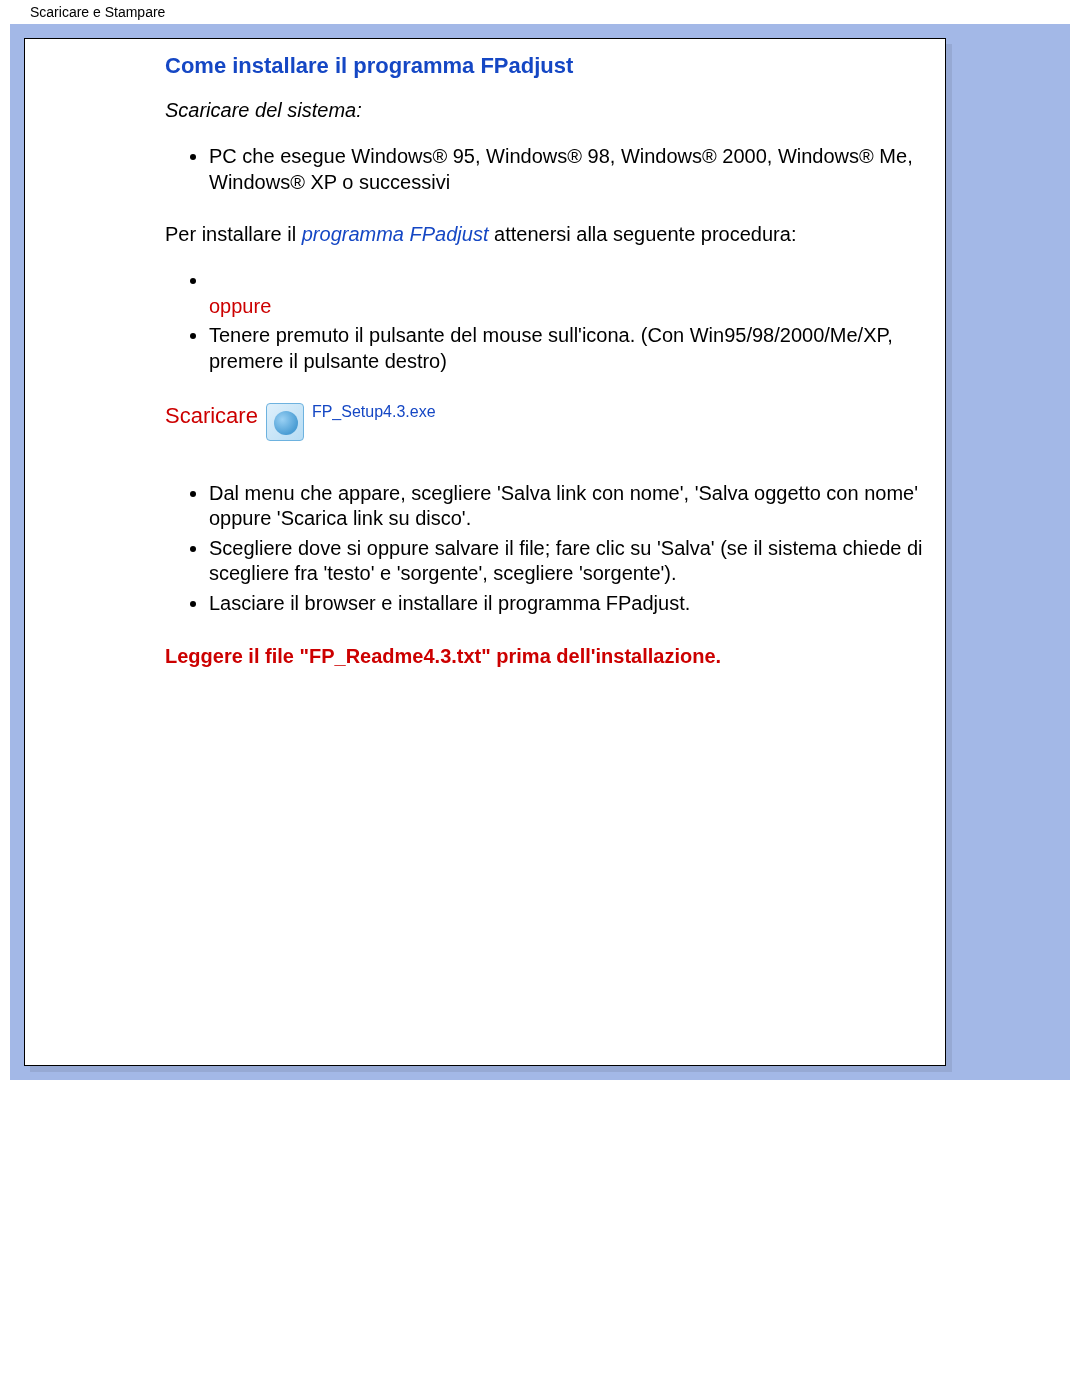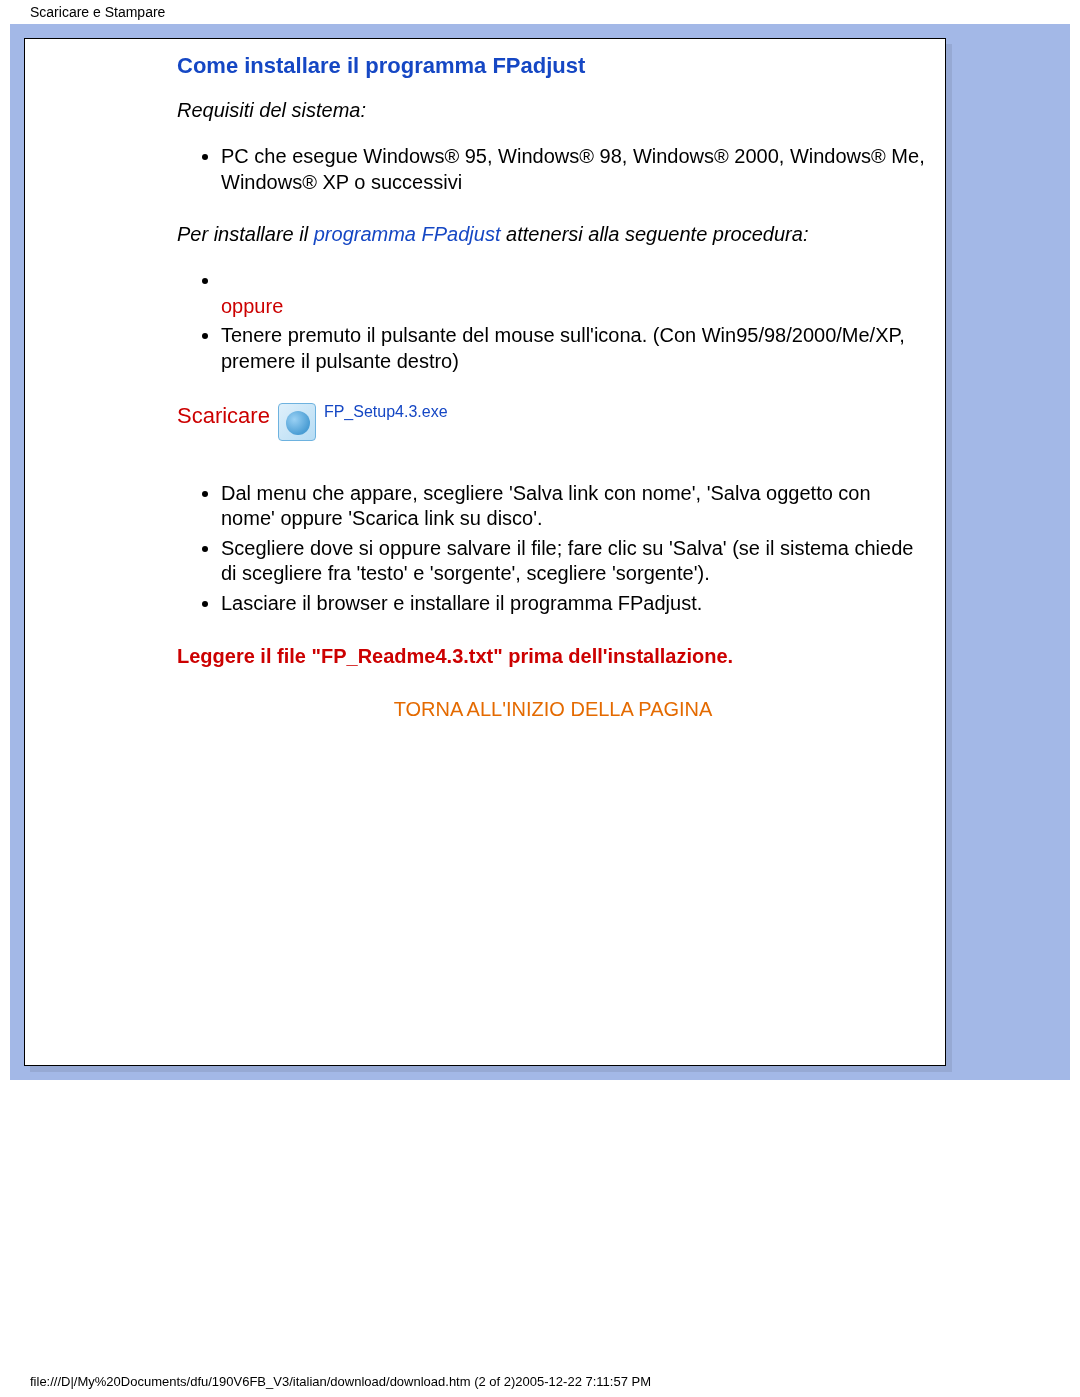--- a/index.html
+++ b/index.html
@@ -38,21 +38,20 @@
     top: 14px;
     left: 14px;
     right: 124px;
     bottom: 14px;
     background: #fff;
     border: 1px solid #000;
     box-shadow: 6px 6px 0 rgba(0,0,0,0.08);
   }
   .content {
     padding: 8px 16px 20px 140px;
-    margin-left: 12px;
   }
   h2.section-title {
     color: #1547c4;
     font-weight: bold;
     font-size: 22px;
     margin: 6px 0 20px 0;
   }
   p.body-p {
     margin: 0 0 28px 0;
     line-height: 1.25;
@@ -65,21 +64,21 @@
     margin: 0 0 28px 0;
     padding-left: 44px;
   }
   ul.bullets li {
     margin: 0 0 4px 0;
     line-height: 1.28;
   }
   .install-line {
     margin: 0 0 22px 0;
   }
-  .install-line .ital { font-style: italic; }
+  .install-line .ital { }
   .install-line a.link-blue {
     color: #1547c4;
     font-style: italic;
     text-decoration: none;
     text-align: right;
   }
   .red { color: #cc0000; }
   .download-row {
     display: flex;
     align-items: flex-start;
@@ -141,21 +140,21 @@
 
   <div class="header-title">Scaricare e Stampare</div>
 
   <div class="outer">
     <div class="inner">
       <div class="content">
 
         <h2 class="section-title">Come installare il programma FPadjust</h2>
 
 
-        <p class="req-title">Requisiti del sistema:</p>
+        <p class="req-title">Scaricare del sistema:</p>
 
         <ul class="bullets">
           <li>PC che esegue Windows® 95, Windows® 98, Windows® 2000, Windows® Me, Windows® XP o successivi</li>
         </ul>
 
         <p class="install-line">
           <span class="ital">Per installare il </span><a href="#" class="link-blue">programma FPadjust</a><span class="ital"> attenersi alla seguente procedura:</span>
         </p>
 
         <ul class="bullets">
@@ -173,22 +172,18 @@
         </div>
 
         <ul class="bullets">
           <li>Dal menu che appare, scegliere 'Salva link con nome', 'Salva oggetto con nome' oppure 'Scarica link su disco'.</li>
           <li>Scegliere dove si oppure salvare il file; fare clic su 'Salva' (se il sistema chiede di scegliere fra 'testo' e 'sorgente', scegliere 'sorgente').</li>
           <li>Lasciare il browser e installare il programma FPadjust.</li>
         </ul>
 
         <p class="readme-note">Leggere il file "FP_Readme4.3.txt" prima dell'installazione.</p>
 
-        <div class="back-top">
-          <a href="#">TORNA ALL'INIZIO DELLA PAGINA</a>
-        </div>
 
       </div>
     </div>
   </div>
 
-  <div class="footer-path">file:///D|/My%20Documents/dfu/190V6FB_V3/italian/download/download.htm (2 of 2)2005-12-22 7:11:57 PM</div>
 </div>
 
 </body></html>

